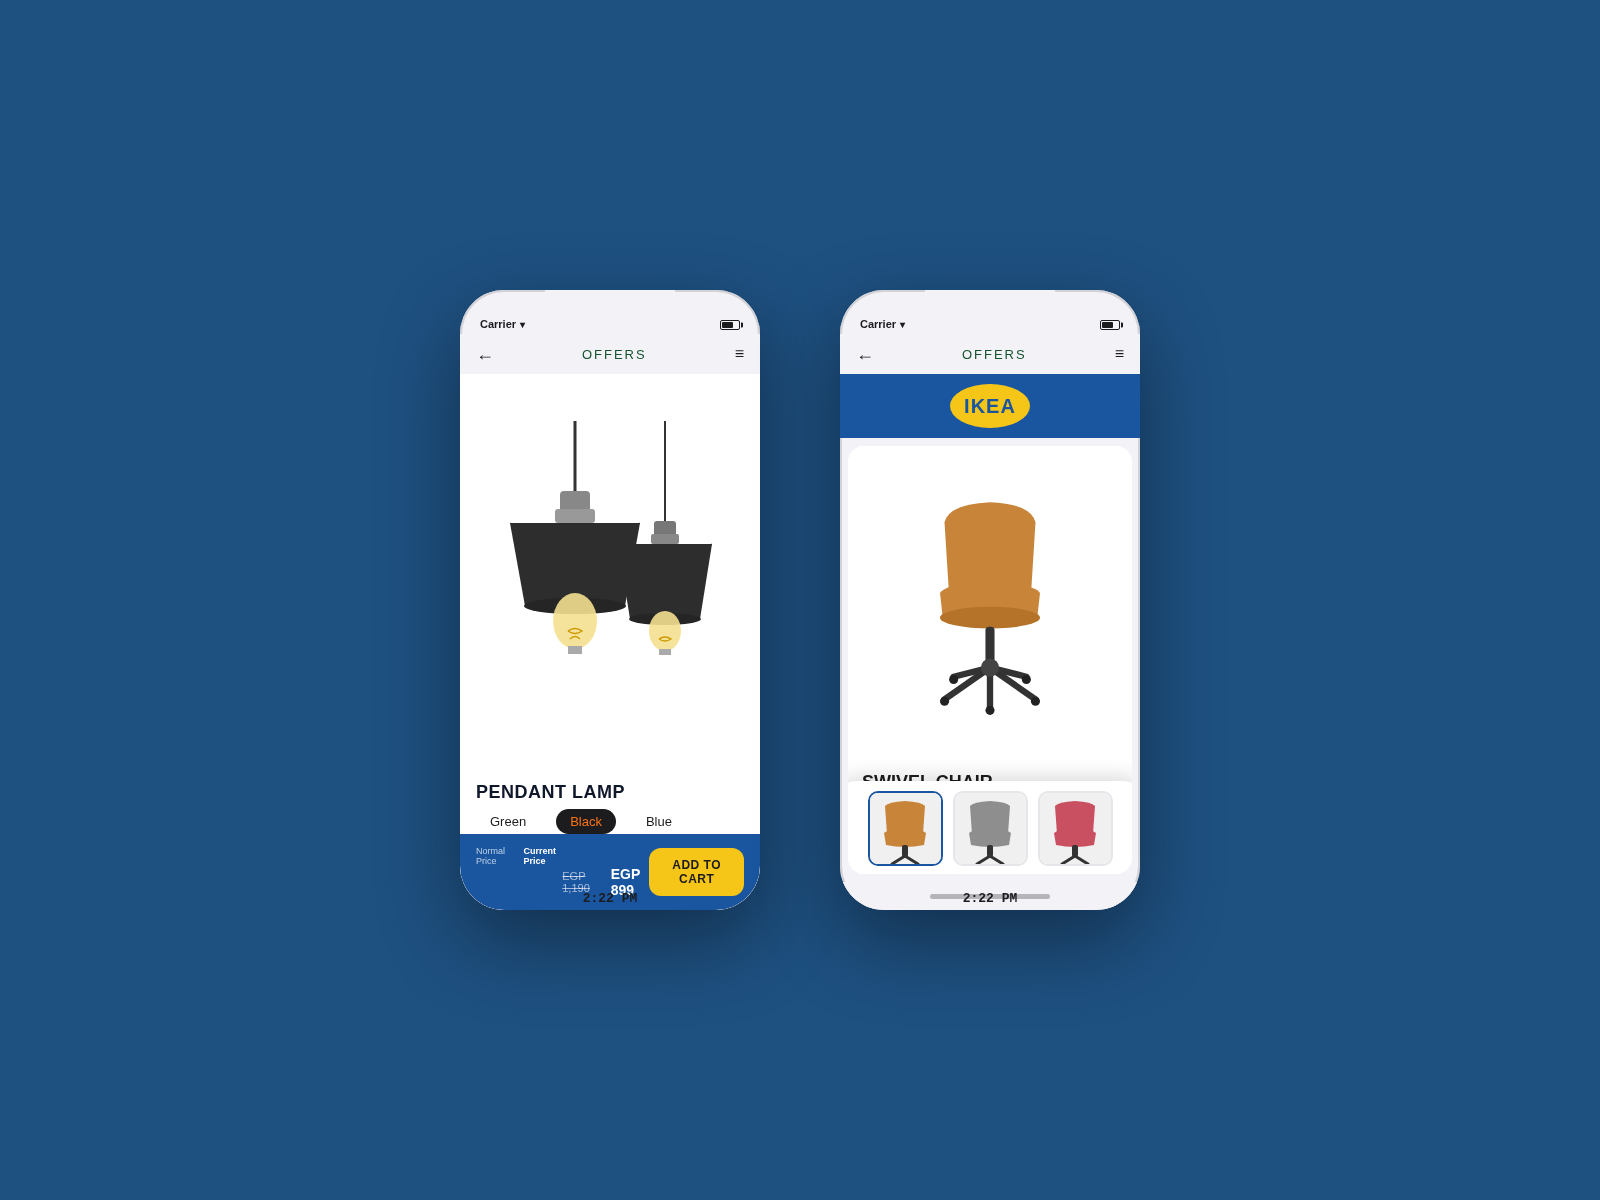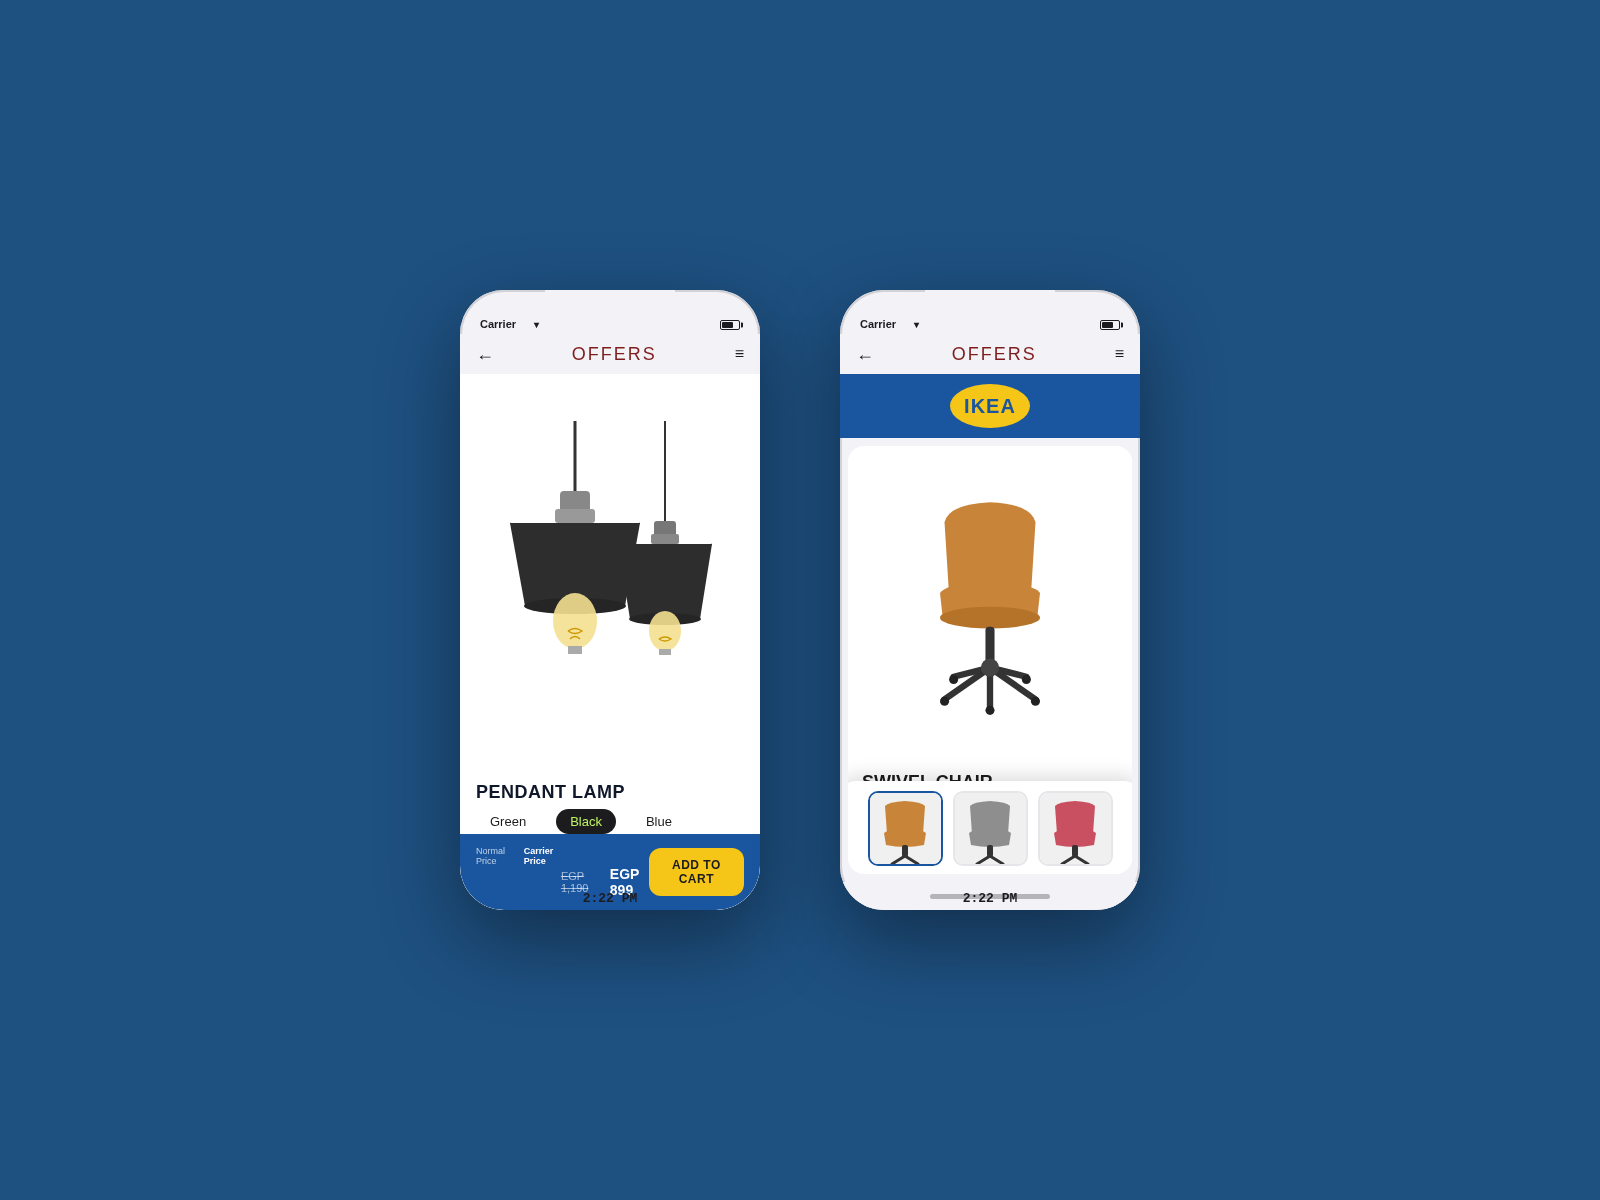--- a/index.html
+++ b/index.html
@@ -57,21 +57,21 @@
       font-size: 11px;
       font-weight: 600;
       color: #1c1c1e;
       z-index: 10;
       flex-shrink: 0;
     }
 
     .status-left {
       display: flex;
       align-items: center;
-      gap: 18px;
+      gap: 4px;
     }
 
     .status-center {
       font-size: 13px;
       font-weight: 600;
       position: absolute;
       left: 50%;
       transform: translateX(-50%);
       bottom: 4px;
       font-family: Liberation Mono, monospace;
@@ -125,24 +125,24 @@
       flex-shrink: 0;
     }
 
     .nav-back {
       font-size: 18px;
       color: #1c1c1e;
       cursor: pointer;
     }
 
     .nav-title {
-      font-size: 18px;
+      font-size: 13px;
       font-weight: 500;
       letter-spacing: 2px;
-      color: #7f1d1d;
+      color: #14532d;
     }
 
     .nav-menu {
       font-size: 16px;
       color: #1c1c1e;
       cursor: pointer;
     }
 
     
     .lamp-image-area {
@@ -185,21 +185,21 @@
     .color-option {
       font-size: 13px;
       color: #1c1c1e;
       cursor: pointer;
       padding: 5px 14px;
       border-radius: 20px;
     }
 
     .color-option.active {
       background: #1c1c1e;
-      color: #bef264;
+      color: #f97316;
     }
 
     
     .bottom-bar {
       background: #1a56a0;
       padding: 12px 16px;
       display: flex;
       align-items: center;
       justify-content: space-between;
       border-radius: 0 0 44px 44px;
@@ -461,21 +461,21 @@
         <span class="color-option">Green</span>
         <span class="color-option active">Black</span>
         <span class="color-option">Blue</span>
       </div>
     </div>
 
     <div class="bottom-bar">
       <div class="price-section">
         <div class="price-label-row">
           <span class="price-label">Normal Price</span>
-          <span class="price-label current">Carrier Price</span>
+          <span class="price-label current">Current Price</span>
         </div>
         <div class="price-values">
           <span class="price-old">EGP 1,190</span>
           <span class="price-new">EGP 899</span>
         </div>
       </div>
       <button class="add-to-cart-btn">ADD TO CART</button>
     </div>
 
   </div>

